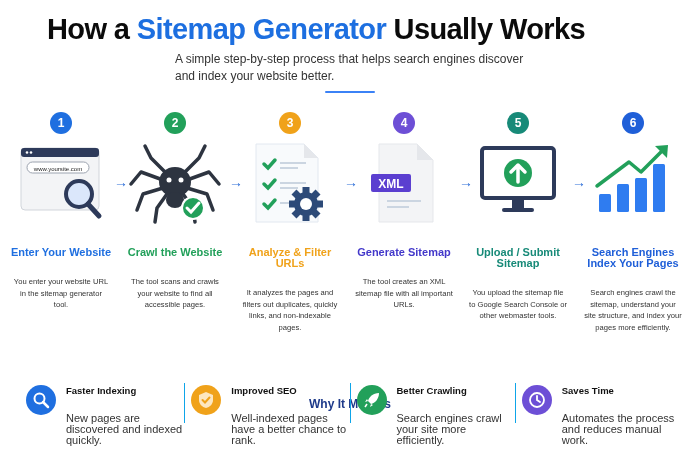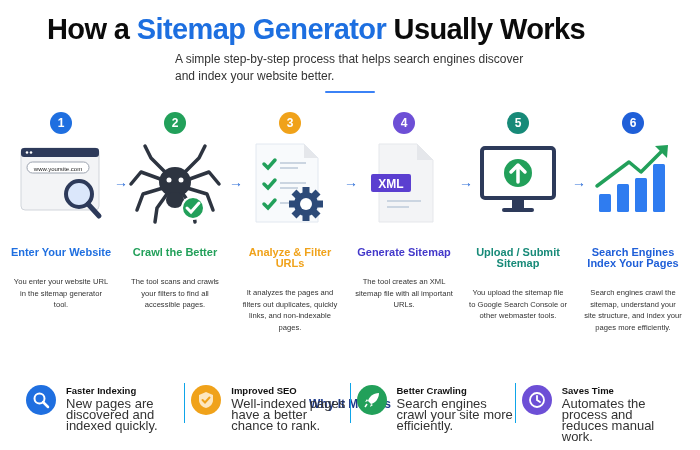--- a/index.html
+++ b/index.html
@@ -24,21 +24,21 @@
   .arrow { position: absolute; top: 174px; font-size: 14px; color: #2e6fd8; font-weight: 700; }
 
   .why-title { position: absolute; top: 362px; left: 0; width: 700px; text-align: center;
     font-size: 12px; font-weight: 700; color: #1e3a8a; margin-top: 35px; }
   .benefits { position: absolute; top: 383px; left: 20px; width: 660px; height: 40px; display: flex; }
   .benefit { flex: 1; display: flex; align-items: flex-start; padding-left: 6px; border-right: 1px solid #0ea5e9; }
   .benefit:last-child { border-right: none; }
   .b-icon { width: 30px; height: 30px; border-radius: 50%; flex-shrink: 0; margin-right: 10px; margin-top: 2px;
     display: flex; align-items: center; justify-content: center; }
   .b-title { font-size: 9.5px; font-weight: 700; color: #111; margin-top: 2px; }
-  .b-desc { font-size: 13px; line-height: 11px; color: #333; margin-top: 2px; }
+  .b-desc { font-size: 11px; line-height: 11px; color: #333; margin-top: 17px; }
 </style>
 </head>
 <body>
 
 <div class="title">
   <span>How a </span><span class="accent">Sitemap Generator</span><span> Usually Works</span>
 </div>
 <div class="subtitle">A simple step-by-step process that helps search engines discover and index your website better.</div>
 <div class="rule"></div>
 
@@ -77,22 +77,22 @@
           <path d="M56 52 L66 66 L68 80"></path>
       </g>
       <ellipse cx="48" cy="40" rx="16" ry="15" fill="#2d3440"></ellipse>
       <ellipse cx="48" cy="58" rx="9" ry="8" fill="#2d3440"></ellipse>
       <circle cx="42" cy="38" r="2.5" fill="#fff"></circle>
         <circle cx="54" cy="38" r="2.5" fill="#fff"></circle>
       <circle cx="66" cy="66" r="11" fill="#22a05a" stroke="#fff" stroke-width="2"></circle>
       <path d="M60 66 L64 70 L72 61" stroke="#fff" stroke-width="3" fill="none" stroke-linecap="round"></path>
     </svg>
   </div>
-  <div class="step-title" style="color:#22a05a">Crawl the Better</div>
-  <div class="step-desc">The tool scans and crawls your filters to find all accessible pages.</div>
+  <div class="step-title" style="color:#22a05a">Crawl the Website</div>
+  <div class="step-desc">The tool scans and crawls your website to find all accessible pages.</div>
 </div>
 
 <div class="arrow" style="left:229px">→</div>
 
 <div class="step" style="left:235px">
   <div class="badge" style="background:#f0a21a">3</div>
   <div class="illus">
     <svg width="80" height="84" viewBox="0 0 80 84">
       <path d="M6 2 H54 L68 16 V80 H6 Z" fill="#f8fafc" stroke="#e2e8f0"></path>
       <path d="M54 2 V16 H68" fill="#e5e7eb"></path>

